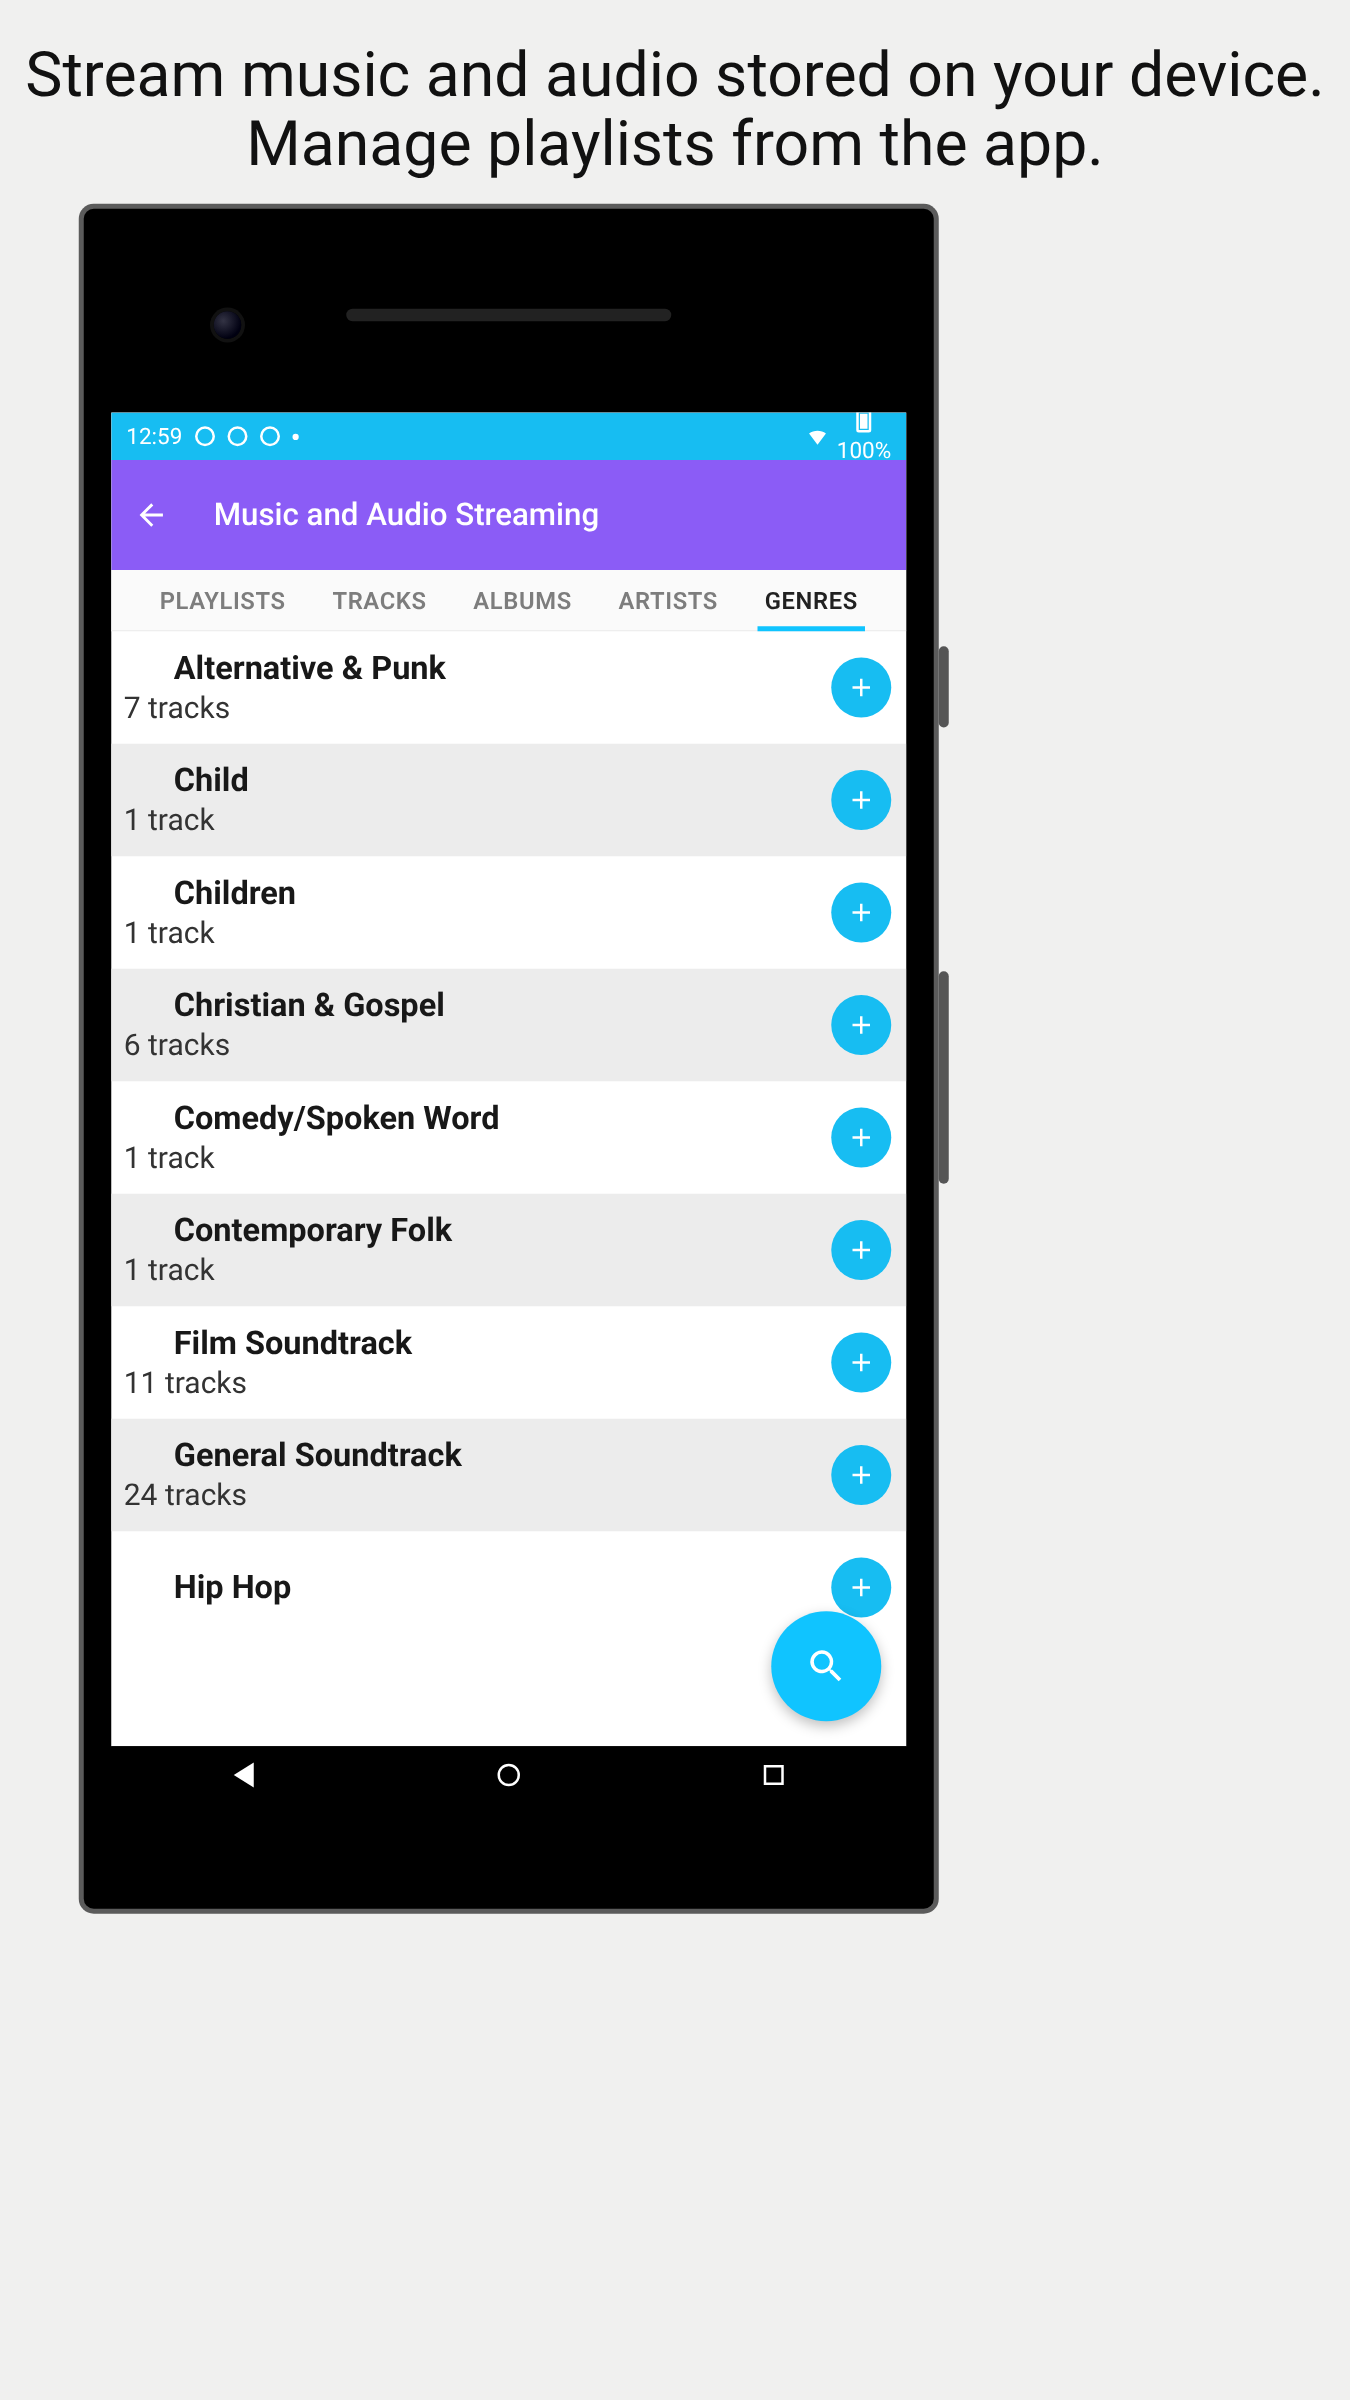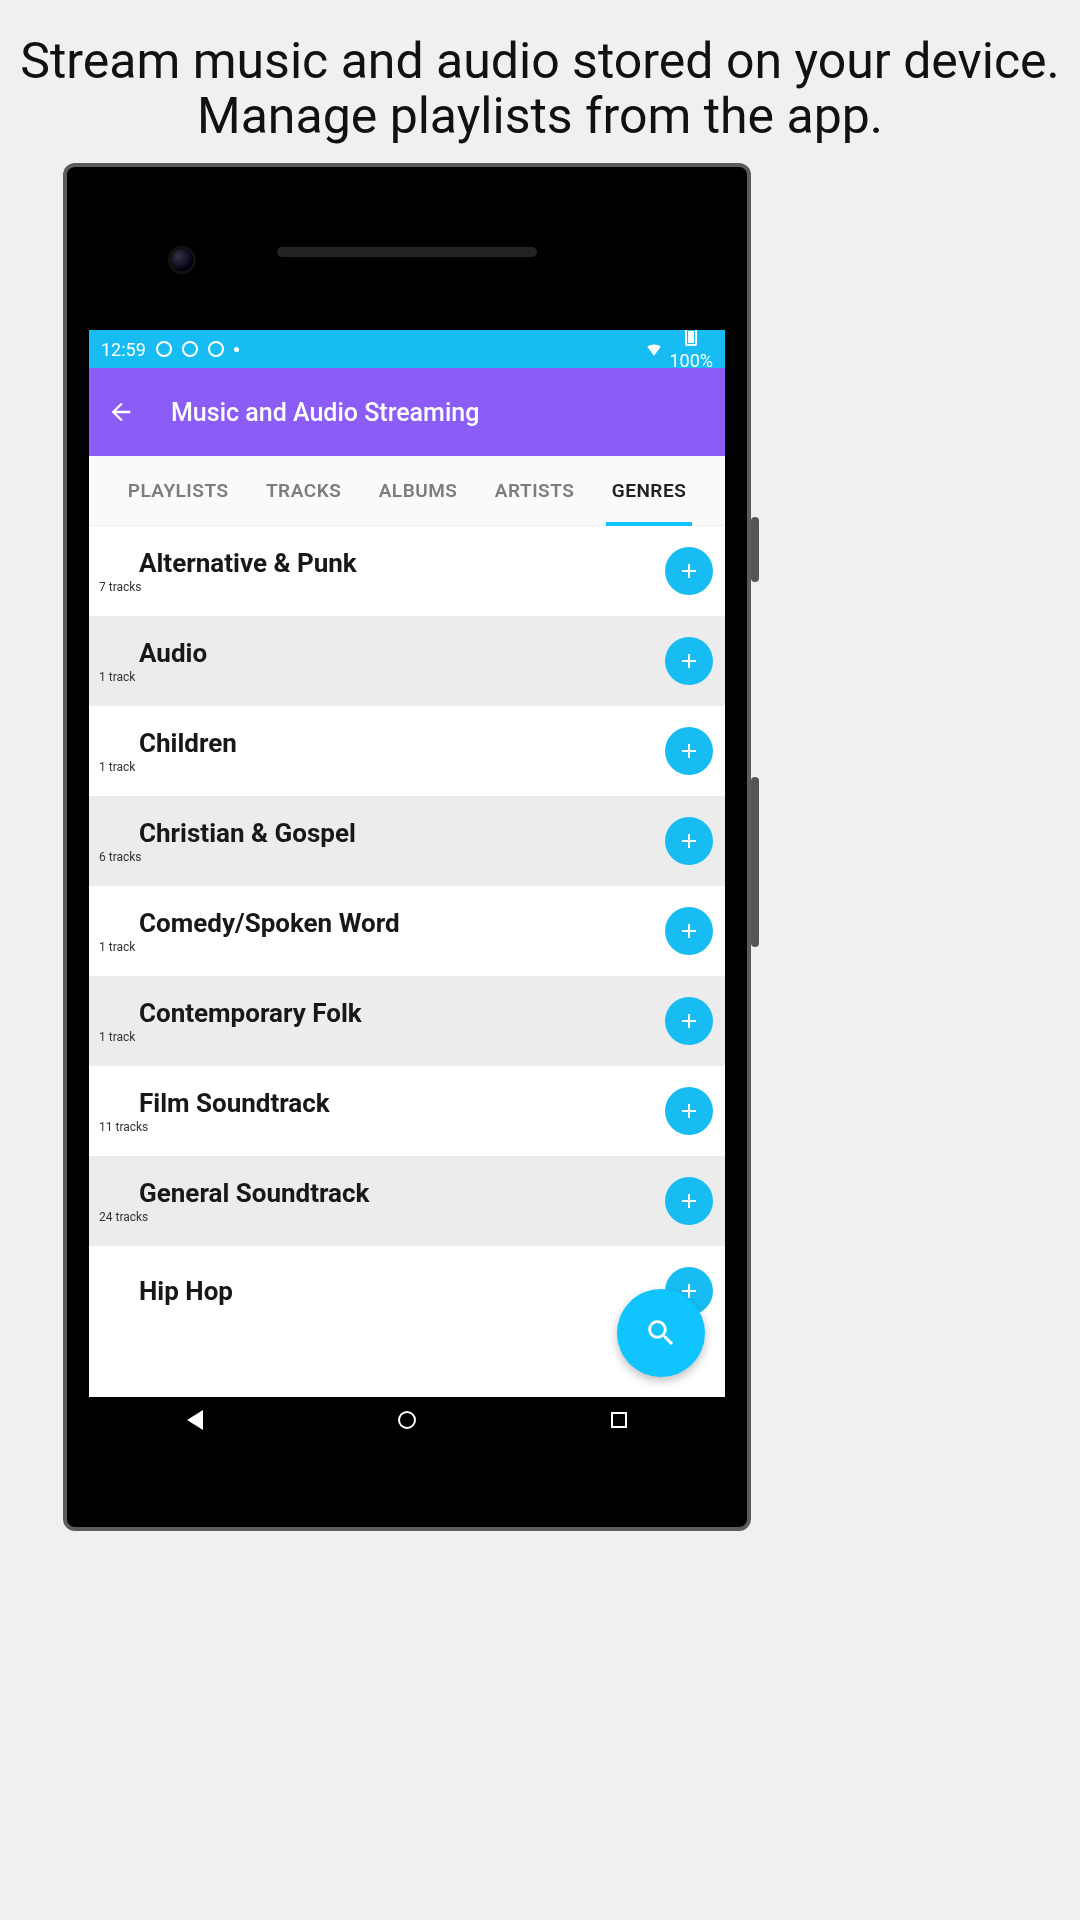--- a/index.html
+++ b/index.html
@@ -83,21 +83,21 @@
     padding: 0 10px;
     gap: 28px;
   }
   .back-arrow {
     width: 44px; height: 44px;
     display: flex; align-items: center; justify-content: center;
     font-size: 30px;
   }
   .appbar-title { font-size: 25px; font-weight: 500; }
   .tabs {
-    height: 70px;
+    height: 49px;
     background: #fafafa;
     display: flex;
     align-items: center;
     justify-content: space-around;
     padding: 0 20px;
     border-bottom: 1px solid #eee;
     position: relative;
   }
   .tab {
     font-size: 19px;
@@ -119,21 +119,21 @@
   .list { }
   .row {
     display: flex;
     align-items: center;
     padding: 10px 12px 10px 10px;
     min-height: 90px;
   }
   .row:nth-child(even) { background: #ececec; }
   .row-text { flex: 1; }
   .row-title { font-size: 26px; font-weight: 700; color: #181818; margin-left: 40px; }
-  .row-sub { font-size: 12px; color: #333; margin-top: 2px; }
+  .row-sub { font-size: 24px; color: #333; margin-top: 2px; }
   .plus-btn {
     width: 48px; height: 48px;
     background: #17bdf2;
     border-radius: 50%;
     display: flex; align-items: center; justify-content: center;
     flex-shrink: 0;
   }
   .plus-btn svg { width: 24px; height: 24px; fill: #fff; }
   .fab {
     position: absolute;
@@ -225,21 +225,21 @@
             <div class="row-sub">7 tracks</div>
           </div>
           <div class="plus-btn">
             <svg viewBox="0 0 24 24">
               <path d="M19 13h-6v6h-2v-6H5v-2h6V5h2v6h6z"></path>
             </svg>
           </div>
         </div>
         <div class="row">
           <div class="row-text">
-            <div class="row-title">Audio</div>
+            <div class="row-title">Child</div>
             <div class="row-sub">1 track</div>
           </div>
           <div class="plus-btn">
             <svg viewBox="0 0 24 24">
               <path d="M19 13h-6v6h-2v-6H5v-2h6V5h2v6h6z"></path>
             </svg>
           </div>
         </div>
         <div class="row">
           <div class="row-text">

